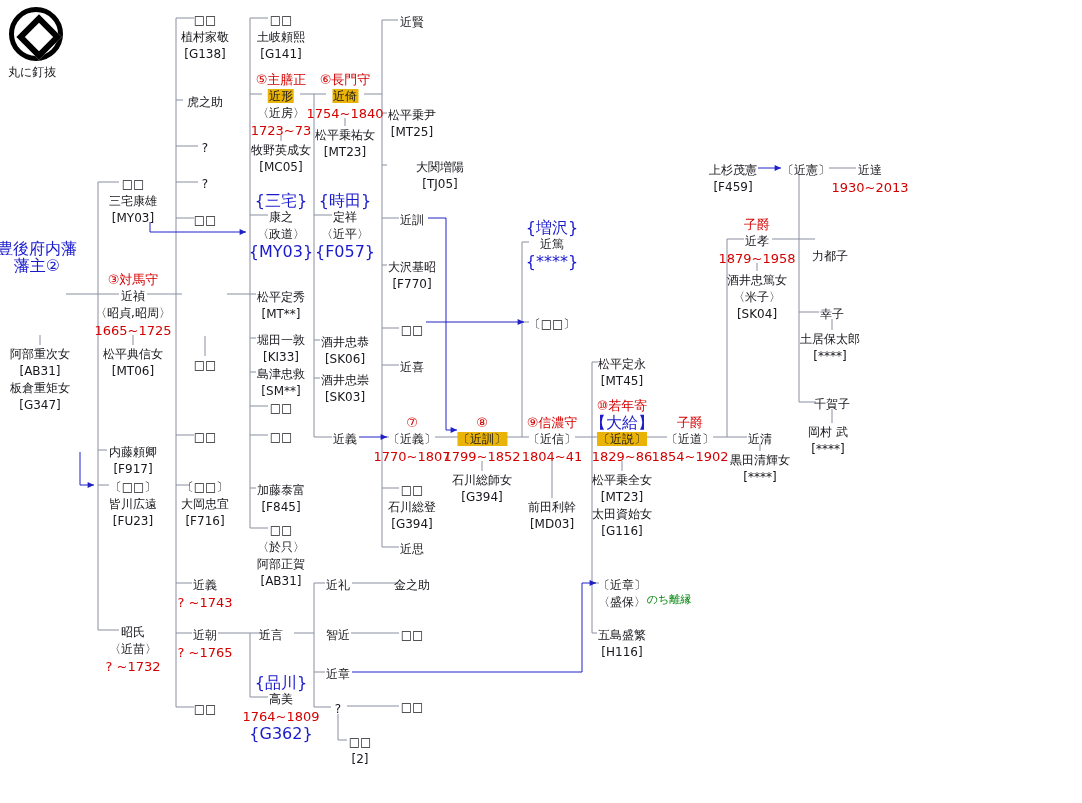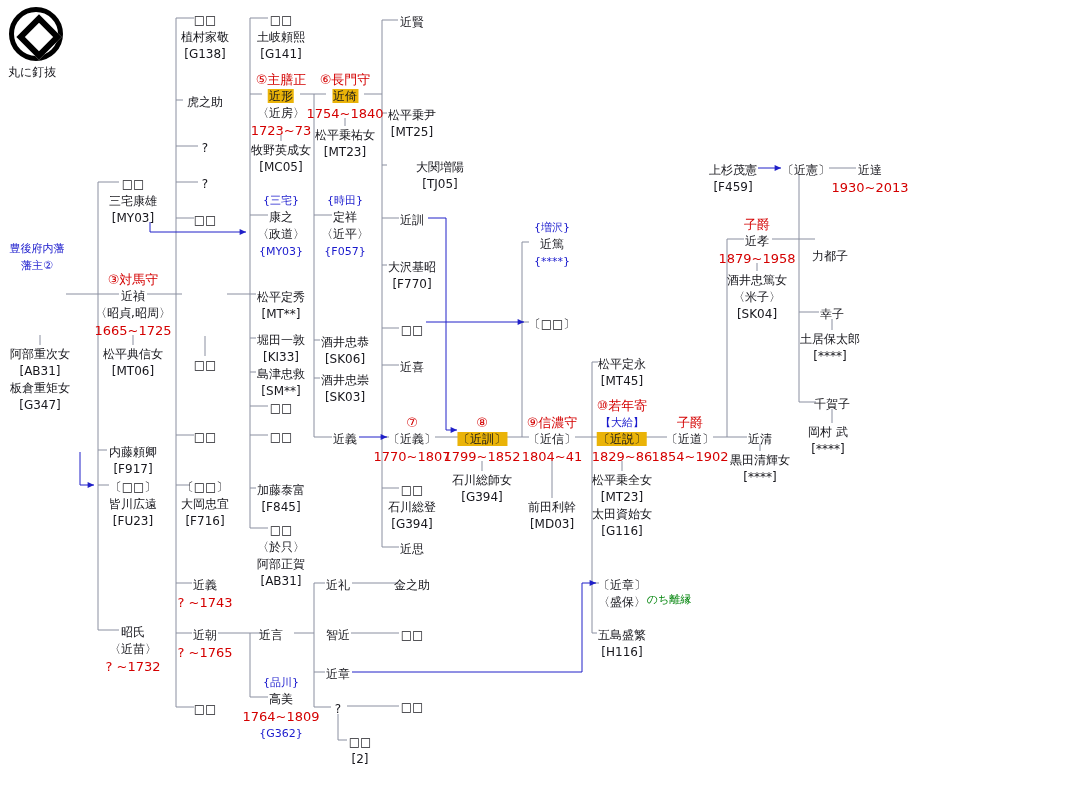--- a/index.html
+++ b/index.html
@@ -4,21 +4,21 @@
 <style>
   html,body{margin:0;padding:0;background:#fff;}
   #chart{position:relative;width:1082px;height:803px;background:#fff;overflow:hidden;
          font-family:"DejaVu Sans",sans-serif;font-size:12px;color:#16161c;}
   #lines{position:absolute;left:0;top:0;z-index:0;}
   .node{position:absolute;transform:translateX(-50%);text-align:center;z-index:1;
         line-height:17px;white-space:nowrap;}
   .row{height:17px;}
   .c-k{color:#16161c;}
   .c-r{color:#d40000;font-size:13px;}
-  .c-b{color:#1a1acd;font-size:11px;text-align:center;}
+  .c-b{color:#1a1acd;font-size:16px;text-align:center;}
   .c-g{color:#00840a;font-size:11px;}
   .hl{background:#eab308;padding:0 1px;}
   
   .crest{position:absolute;left:9px;top:7px;width:44px;height:44px;border:5px solid #000;
          border-radius:50%;z-index:1;}
   .crest .diamond{position:absolute;left:50%;top:50%;width:20px;height:20px;margin:-13px 0 0 -13px;
          border:6px solid #000;transform:rotate(45deg);background:#fff;}
   .crest-label{position:absolute;left:8px;top:64px;z-index:1;font-size:12px;}
 </style>
 </head>

